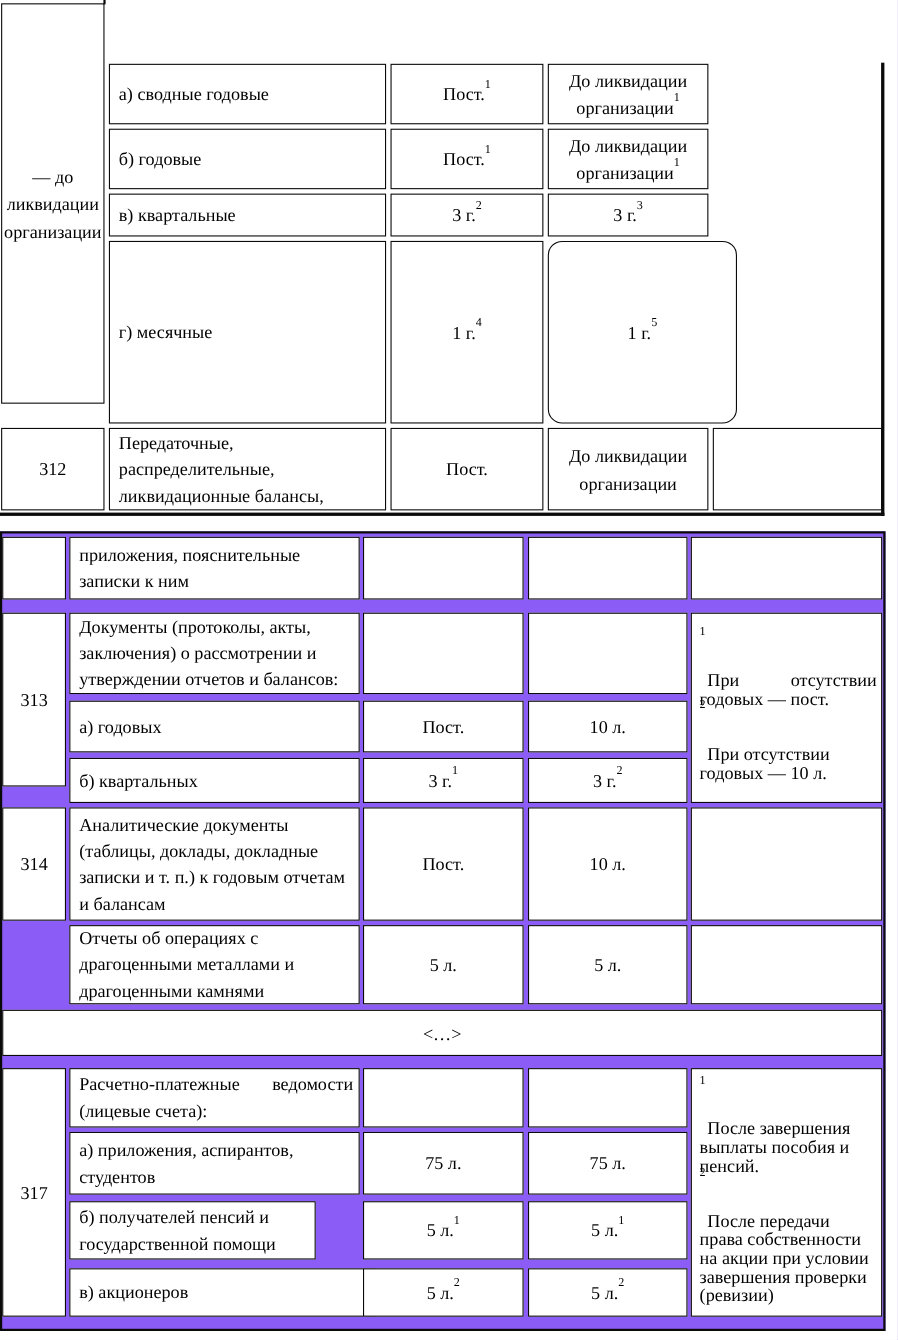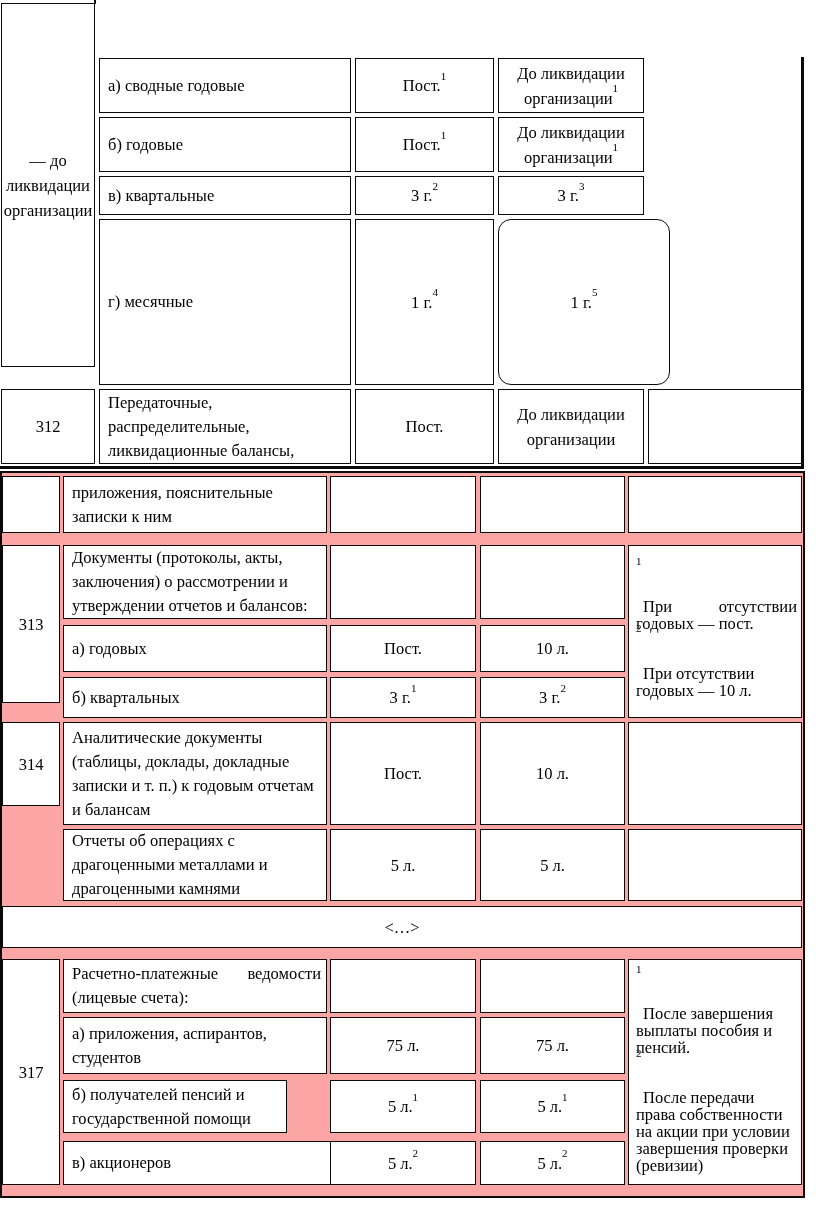--- a/index.html
+++ b/index.html
@@ -10,22 +10,22 @@
   .desc{display:flex;flex-direction:column;justify-content:center;padding:1px 5px 1px 8px;line-height:24px;}
   .term{display:flex;align-items:center;justify-content:center;text-align:center;padding:1px 4px;}
   .num{display:flex;align-items:center;justify-content:center;text-align:center;}
   .notes{display:flex;flex-direction:column;justify-content:center;padding:2px 4px 2px 7px;}
   .notes.top{justify-content:flex-start;padding-top:12px;}
   .just{text-align:justify;}
   sup{font-size:11px;line-height:0;position:relative;top:-5px;}
   .fnmark{line-height:13px;}
   .fntext{line-height:17px;text-indent:7px;margin-top:20px;}
   .line{position:absolute;background:#0a0a0a;}
-  .t2wrap{position:absolute;left:0;top:471px;width:805px;height:727px;box-sizing:border-box;
-          border:2.5px solid #0a0a0a;background:#fca5a5;}
+  .t2wrap{position:absolute;left:0;top:483px;width:805px;height:727px;box-sizing:border-box;
+          border:2.5px solid #0a0a0a;background:#8b5cf6;}
   .band{display:flex;align-items:center;justify-content:center;text-align:center;}
 </style>
 </head>
 <body>
 
 <div id="page">
 
   <div>
 
     <div class="c num" style="left:1px;top:3px;width:94px;height:364px;text-align:center;">— до ликвидации организации</div>
@@ -124,21 +124,21 @@
       <span><span>3 г.</span><sup>2</sup></span>
       </div>
 
     <div class="c notes" style="left:626px;top:72px;width:174px;height:173px;">
       <div class="fnmark"><sup>1</sup></div>
       <div class="fntext just">При отсутствии годовых — пост.</div>
       <div class="fnmark"><sup>2</sup></div>
       <div class="fntext">При отсутствии годовых — 10 л.</div>
     </div>
 
-    <div class="c num" style="left:0;top:249px;width:58px;height:84px;">314</div>
+    <div class="c num" style="left:0;top:249px;width:58px;height:103px;">314</div>
     <div class="c desc" style="left:61px;top:249px;width:264px;height:103px;">
         <span>Аналитические документы (таблицы, доклады, докладные записки и т. п.) к годовым отчетам и балансам</span>
       </div>
     <div class="c term" style="left:328px;top:249px;width:146px;height:103px;">
       <span><span>Пост.</span></span>
       </div>
     <div class="c term" style="left:478px;top:249px;width:145px;height:103px;">
       <span><span>10 л.</span></span>
       </div>
     <div class="c" style="left:626px;top:249px;width:174px;height:103px;"></div>

